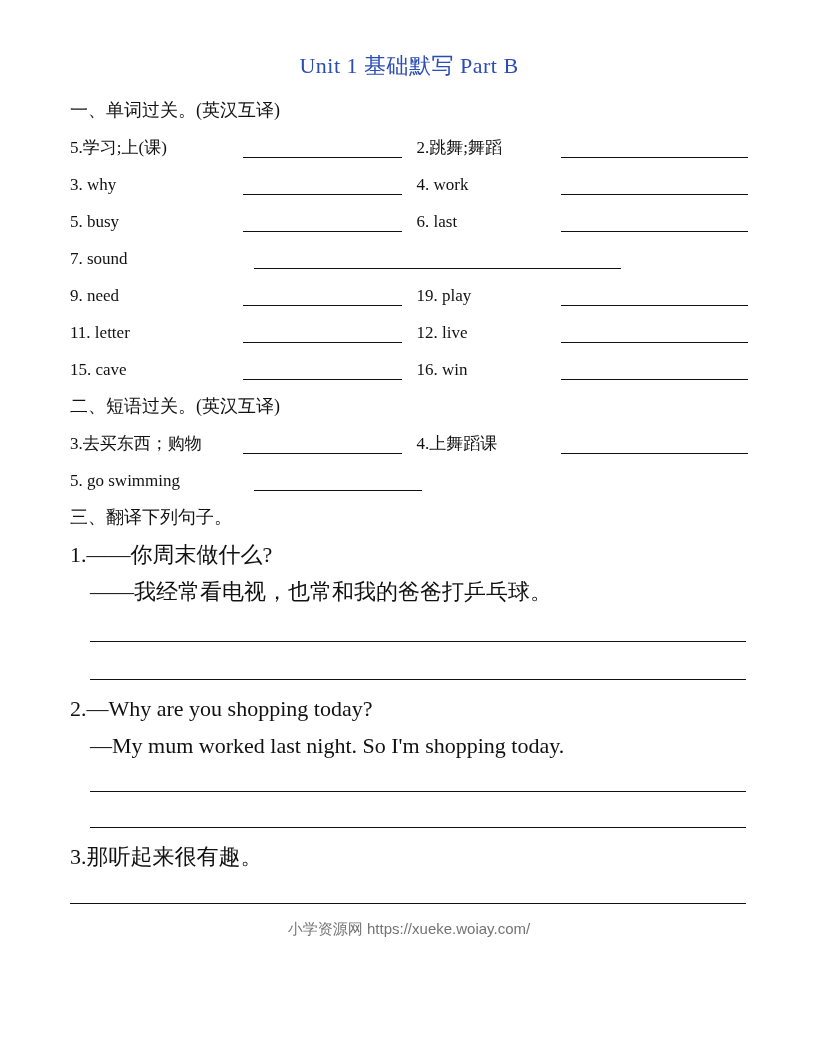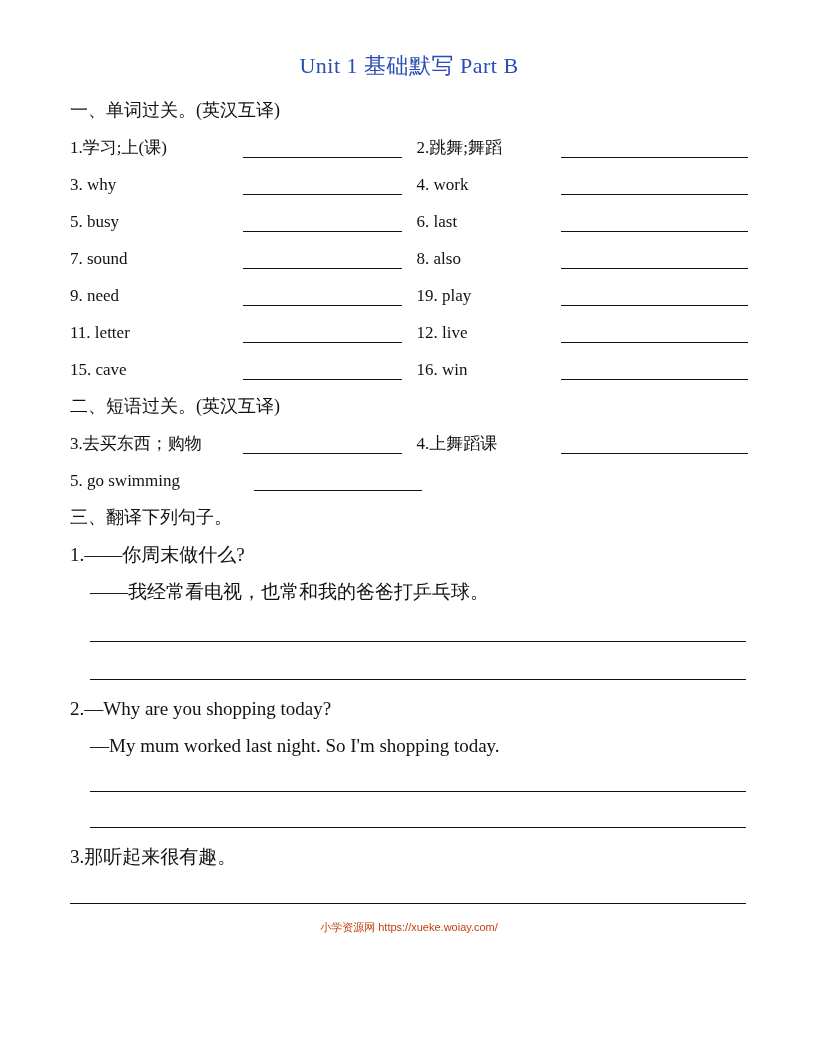--- a/index.html
+++ b/index.html
@@ -22,68 +22,67 @@
   .sec-heading.first { margin-top:10px; }
 
   .word-row { display:flex; align-items:flex-end; height:37px; font-size:17px; }
   .w-label  { line-height:30px; margin-bottom:3px; white-space:pre; }
   .w-label-l { width:184px; }
   .w-label-r { width:153px; margin-left:15px; }
   .blank { border-bottom:1.6px solid #111111; margin-bottom:8px; height:0; }
   .blank-l { width:168px; }
   .blank-r { width:199px; }
 
-  .q-line { height:37px; line-height:37px; font-size:19px; white-space:pre; }
+  .q-line { height:37px; line-height:37px; font-size:22px; white-space:pre; }
   .ans { margin-left:20px; }
   .gap-top { margin-top:10px; }
 
   .writing-line { margin-left:20px; margin-right:2px; border-bottom:1.6px solid #111111; }
   .wl-a { height:32px; }
   .wl-b { height:38px; }
   .wl-c { height:28px; }
   .wl-d { height:36px; }
   .full-line { height:29px; margin-right:2px; border-bottom:1.6px solid #111111; }
 
   .footer {
-    margin-top:16px; text-align:center; color:#c2410c; font-size:11px;
+    margin-top:16px; text-align:center; color:#737373; font-size:15px;
     font-family:"Liberation Sans","DejaVu Sans",sans-serif; white-space:pre;
   }
 </style>
 </head>
 <body>
 
 <div class="page">
   <div class="content">
 
     <div class="doc-title">Unit 1 基础默写 Part B</div>
 
     <div class="sec-heading first">一、单词过关。(英汉互译)</div>
 
     <div class="word-row">
-      <span class="w-label w-label-l">1.学习;上(课)</span>
+      <span class="w-label w-label-l">5.学习;上(课)</span>
       <span class="blank blank-l"></span>
       <span class="w-label w-label-r">2.跳舞;舞蹈</span>
       <span class="blank blank-r"></span>
     </div>
     <div class="word-row">
       <span class="w-label w-label-l">3. why</span>
       <span class="blank blank-l"></span>
       <span class="w-label w-label-r">4. work</span>
       <span class="blank blank-r"></span>
     </div>
     <div class="word-row">
       <span class="w-label w-label-l">5. busy</span>
       <span class="blank blank-l"></span>
       <span class="w-label w-label-r">6. last</span>
       <span class="blank blank-r"></span>
     </div>
     <div class="word-row">
       <span class="w-label w-label-l">7. sound</span>
       <span class="blank blank-l"></span>
-      <span class="w-label w-label-r">8. also</span>
       <span class="blank blank-r"></span>
     </div>
     <div class="word-row">
       <span class="w-label w-label-l">9. need</span>
       <span class="blank blank-l"></span>
       <span class="w-label w-label-r">19. play</span>
       <span class="blank blank-r"></span>
     </div>
     <div class="word-row">
       <span class="w-label w-label-l">11. letter</span>

